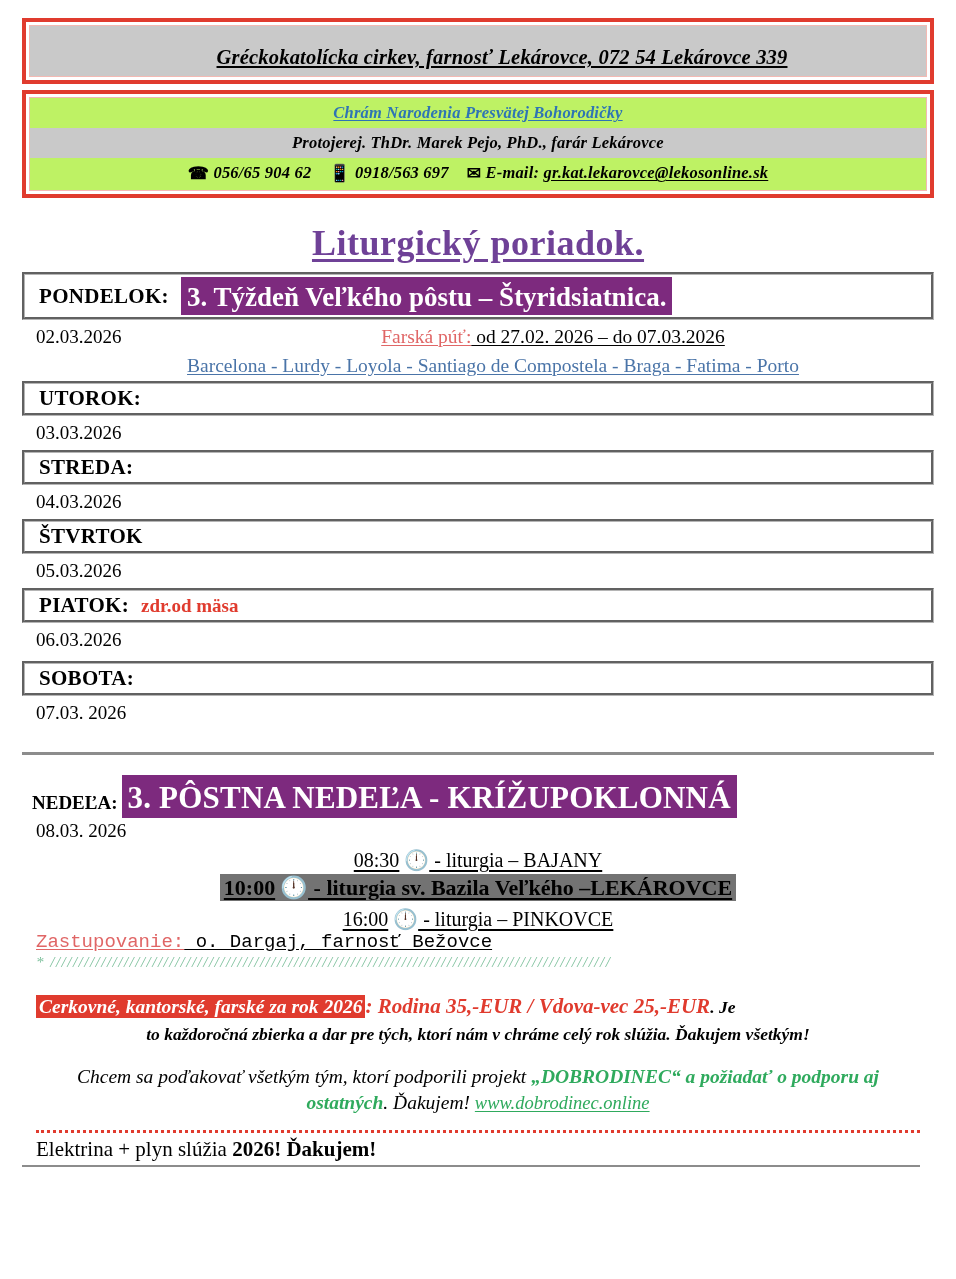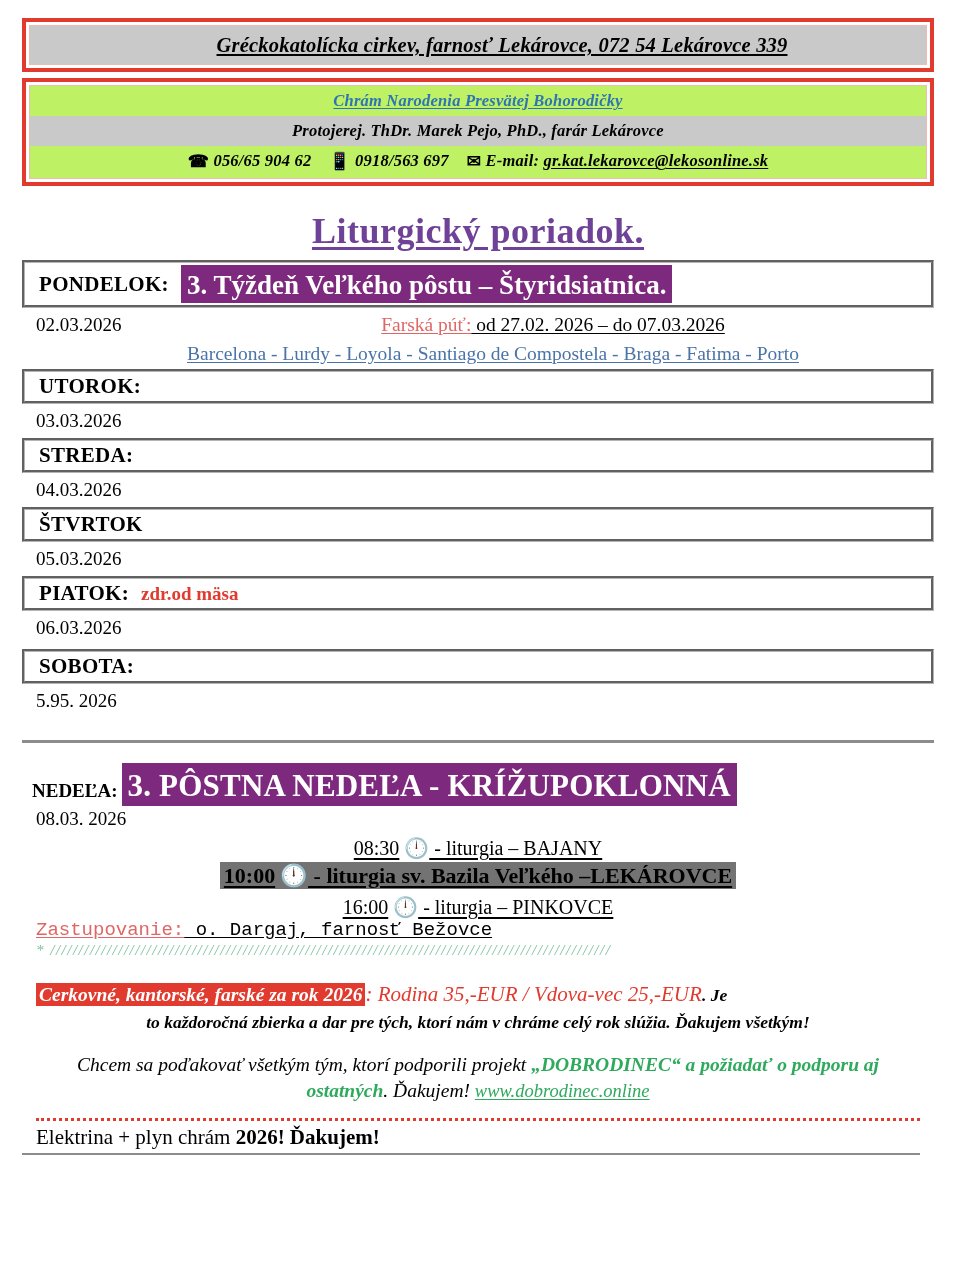--- a/index.html
+++ b/index.html
@@ -23,21 +23,21 @@
   .hdr-box-inner{border:1px solid #f3b9b3;}
   .band-gray{background:#c9c9c9;}
   .band-light{background:#bef264;}
   .hdr-line{
     text-align:center;
     font-family:"Liberation Serif","DejaVu Serif",serif;
     font-style:italic;font-weight:bold;
     letter-spacing:.2px;
     white-space:nowrap;
   }
-  #hdr-parish{font-size:20.5px;padding:8px 0 7px 0;margin-left:48px;}
+  #hdr-parish{font-size:20.5px;padding:20px 0 7px 0;margin-left:48px;}
   #hdr-parish .u{text-decoration:underline;text-underline-offset:2px;}
   .hdr-box2{margin-top:6px;}
   #hdr-church{font-size:16.5px;padding:5px 0 5px 0;color:#2e74b5;}
   #hdr-church .u{text-decoration:underline;text-underline-offset:2px;}
   #hdr-priest{font-size:16.5px;padding:5px 0 5px 0;color:#000;}
   #hdr-contact{font-size:16.5px;padding:5px 0 6px 0;}
   #hdr-contact .seg{margin:0 9px;white-space:nowrap;}
   #hdr-contact .ico{font-style:normal;font-weight:bold;font-size:17px;vertical-align:-1px;}
   #hdr-contact .mail{text-decoration:underline;text-underline-offset:2px;}
 
@@ -115,21 +115,21 @@
   #zastup .blk{text-decoration:underline;text-underline-offset:2px;}
 
   .slashrow{
     color:#7bbf9a;font-size:15px;letter-spacing:1.5px;
     padding-left:14px;margin-top:1px;white-space:nowrap;overflow:hidden;
     font-style:italic;
   }
 
   #collect{margin-top:22px;padding:0 14px;text-align:left;line-height:1.32;}
   #collect .hl-red{background:#e03b2e;color:#ffffff;font-weight:bold;font-style:italic;font-size:19.5px;padding:1px 3px;}
-  #collect .red-b{color:#e03b2e;font-weight:normal;font-style:italic;font-size:21px;text-align:center;}
+  #collect .red-b{color:#e03b2e;font-weight:bold;font-style:italic;font-size:21px;text-align:center;}
   #collect .small-b{font-weight:bold;font-style:italic;font-size:17.5px;}
   #collect .l2{display:block;text-align:center;margin-top:2px;}
 
   #dobrod{margin-top:18px;padding:0 14px;text-align:center;font-style:italic;font-size:19.5px;line-height:1.35;}
   #dobrod .green{color:#2faa5d;font-weight:bold;}
   #dobrod .link{color:#2faa5d;text-decoration:underline;text-underline-offset:2px;font-size:18.5px;}
 
   .dotline{
     border-top:3px dotted #e03b2e;
     margin:14px 14px 0 14px;
@@ -198,21 +198,21 @@
 
     <div class="daybox tight">
       <span class="dayname">PIATOK:</span>
       <span class="red-note">zdr.od mäsa</span>
     </div>
     <div class="datetext">06.03.2026</div>
 
     <div class="daybox">
       <span class="dayname">SOBOTA:</span>
     </div>
-    <div class="datetext">5.95. 2026</div>
+    <div class="datetext">07.03. 2026</div>
 
     <div class="sun-sep"></div>
     <div class="sun-head">
       <span id="sun-name">NEDEĽA:</span>
       <span class="hl-purple" id="sun-banner">3. PÔSTNA  NEDEĽA - KRÍŽUPOKLONNÁ</span>
     </div>
     <div id="sun-date">08.03. 2026</div>
 
     <div class="lit"><span class="u">08:30</span> <span class="clock">🕛</span><span class="u"> -  liturgia – BAJANY</span></div>
 
@@ -221,16 +221,16 @@
     <div class="lit"><span class="u">16:00</span> <span class="clock">🕛</span><span class="u"> -  liturgia – PINKOVCE</span></div>
 
     <div id="zastup"><span class="red">Zastupovanie:</span><span class="blk"> o. Dargaj, farnosť Bežovce</span></div>
     <div class="slashrow"><span>*</span> <span>///////////////////////////////////////////////////////////////////////////////////////////////////</span></div>
 
     <div id="collect"><span class="hl-red">Cerkovné, kantorské, farské za rok 2026</span><span class="red-b">: Rodina 35,-EUR  /  Vdova-vec 25,-EUR</span><span class="small-b">. Je</span><span class="small-b l2">to každoročná zbierka a dar pre tých, ktorí nám v chráme celý rok slúžia. Ďakujem všetkým!</span></div>
 
     <div id="dobrod"><span>Chcem sa poďakovať všetkým tým, ktorí  podporili projekt </span><span class="green">„DOBRODINEC“ a požiadať o podporu</span> <span class="green">aj ostatných</span><span>. Ďakujem! </span><span class="link">www.dobrodinec.online</span></div>
 
     <div class="dotline"></div>
-    <div id="elektrina"><span>Elektrina + plyn chrám </span><b>2026! Ďakujem!</b></div>
+    <div id="elektrina"><span>Elektrina + plyn slúžia </span><b>2026! Ďakujem!</b></div>
 
   </div>
 </div>
 
 </body></html>

